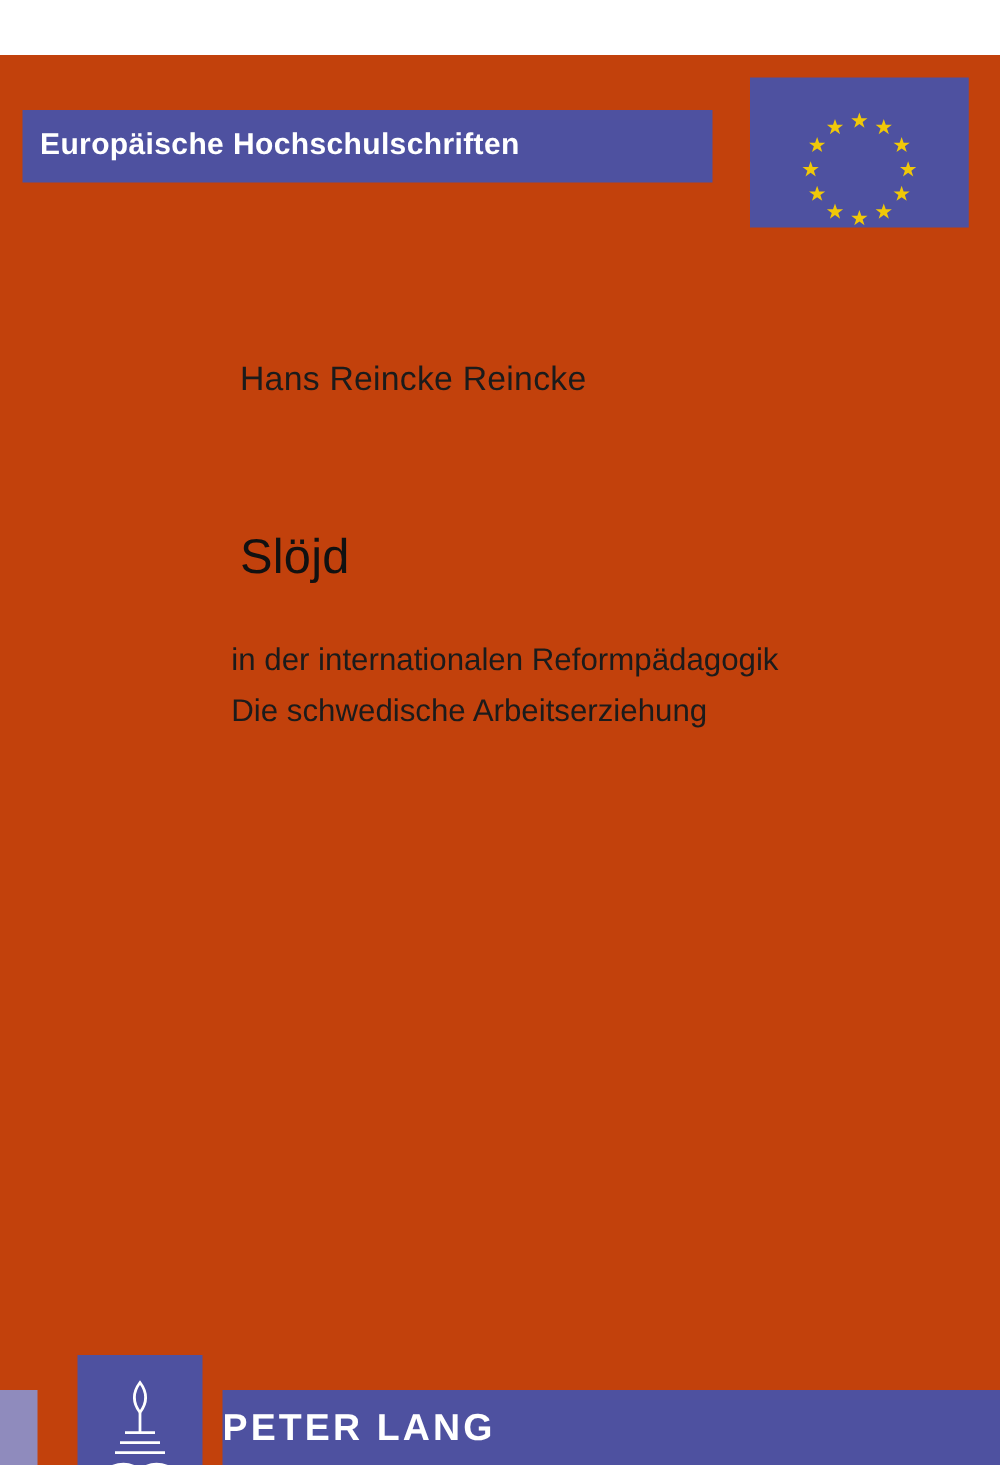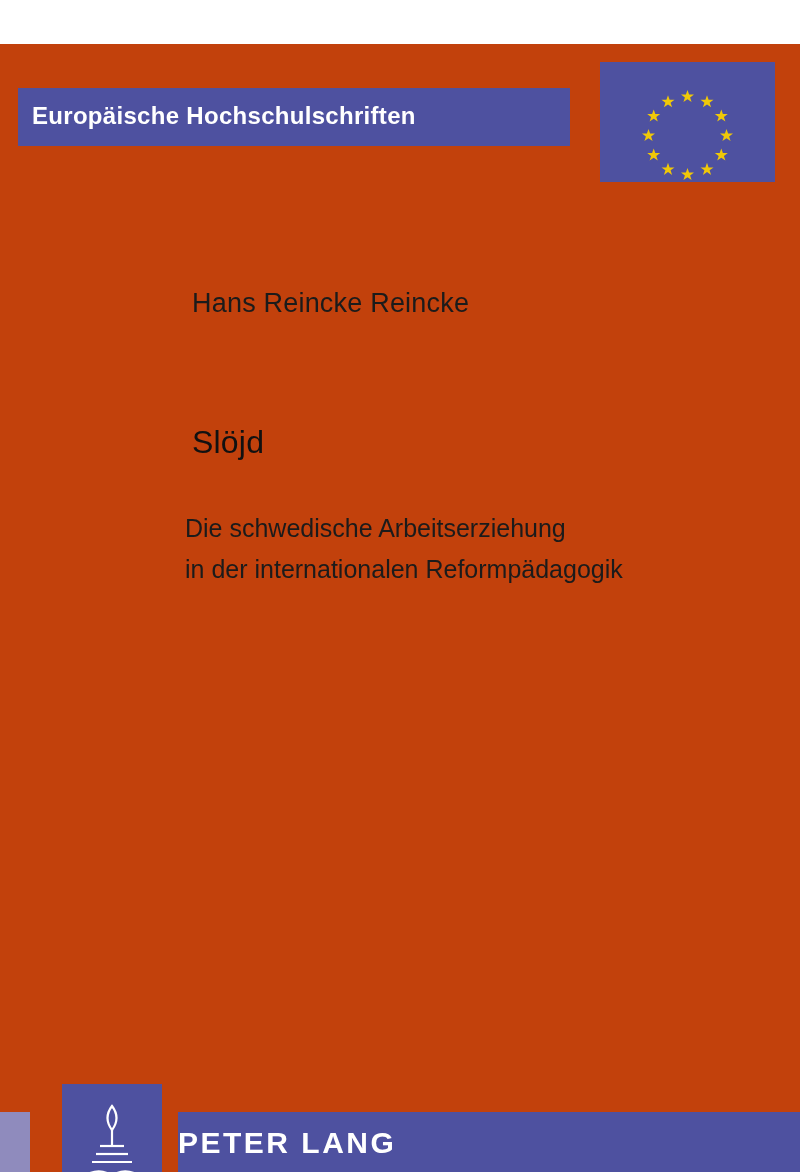--- a/index.html
+++ b/index.html
@@ -64,21 +64,21 @@
     font-size: 27px;
     color: #1b1b1b;
     letter-spacing: 0.2px;
     white-space: nowrap;
   }
   
   .title {
     position: absolute;
     left: 192px;
     top: 380px;
-    font-size: 32px;
+    font-size: 39px;
     color: #111111;
     letter-spacing: 0.2px;
     white-space: nowrap;
   }
   
   .subtitle {
     position: absolute;
     left: 185px;
     top: 464px;
     width: 560px;
@@ -159,22 +159,22 @@
       <polygon points="53.7,47.5 55.3,52.1 60.2,52.1 56.3,55 57.8,59.6 53.7,56.7 49.6,59.6 51.1,55 47.2,52.1 52.1,52.1"></polygon>
       <polygon points="68,33.2 69.6,37.8 74.5,37.8 70.6,40.7 72.1,45.3 68,42.4 63.9,45.3 65.4,40.7 61.5,37.8 66.4,37.8"></polygon>
     </g>
   </svg>
 
   <div class="author">Hans Reincke Reincke</div>
 
   <div class="title">Slöjd</div>
 
   <div class="subtitle">
+    <div>in der internationalen Reformpädagogik</div>
     <div>Die schwedische Arbeitserziehung</div>
-    <div>in der internationalen Reformpädagogik</div>
   </div>
 
   <div class="left-stub"></div>
 
   <div class="logo-box"></div>
   <svg class="logo-svg" viewBox="0 0 100 132">
     <g stroke="#ffffff" stroke-width="2.2" fill="none">
       <path d="M50 22 C44 30 44 38 50 46 C56 38 56 30 50 22 Z"></path>
       <line x1="50" y1="46" x2="50" y2="62"></line>
       <path d="M38 62 L62 62"></path>

